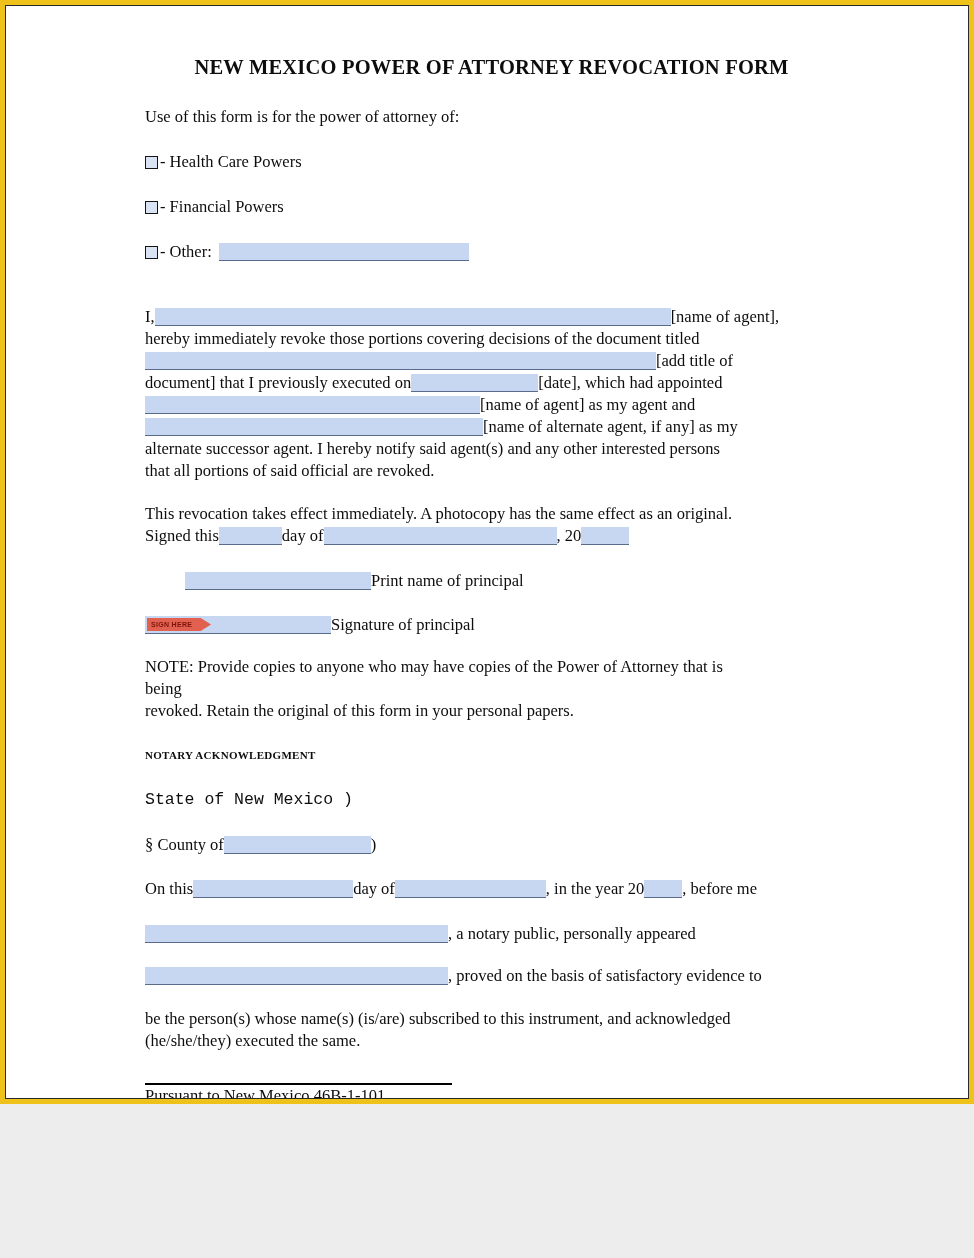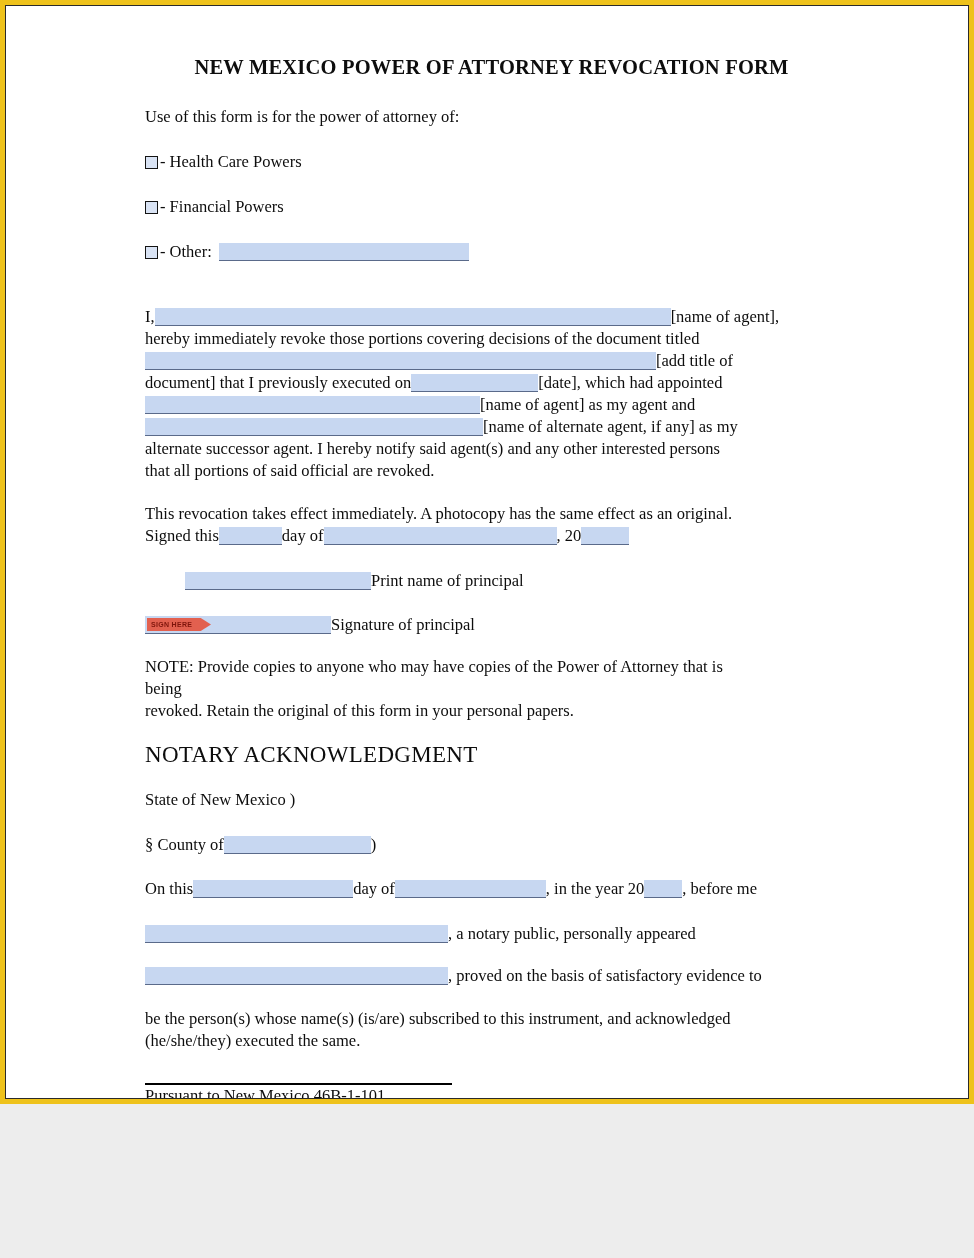--- a/index.html
+++ b/index.html
@@ -80,25 +80,25 @@
     font-size: 7px;
     font-weight: bold;
     color: #7e150c;
     letter-spacing: 0.3px;
     padding-left: 4px;
     line-height: 13px;
   }
   .note { margin-top: 20px; }
   .notary-h {
     margin-top: 22px;
-    font-weight: normal;
-    font-size: 23px;
+    font-weight: bold;
+    font-size: 11px;
     letter-spacing: 0.3px;
   }
-  .state-row { margin-top: 23px; }
+  .state-row { margin-top: 23px; font-family: Liberation Mono, monospace; }
   .county-row { margin-top: 23px; }
   .onthis-row { margin-top: 22px; }
   .notaryname-row { margin-top: 23px; }
   .proved-row { margin-top: 20px; }
   .ackbody { margin-top: 21px; }
   .sepline {
     margin-top: 31px;
     width: 307px;
     border-top: 2px solid #000;
     height: 0;

